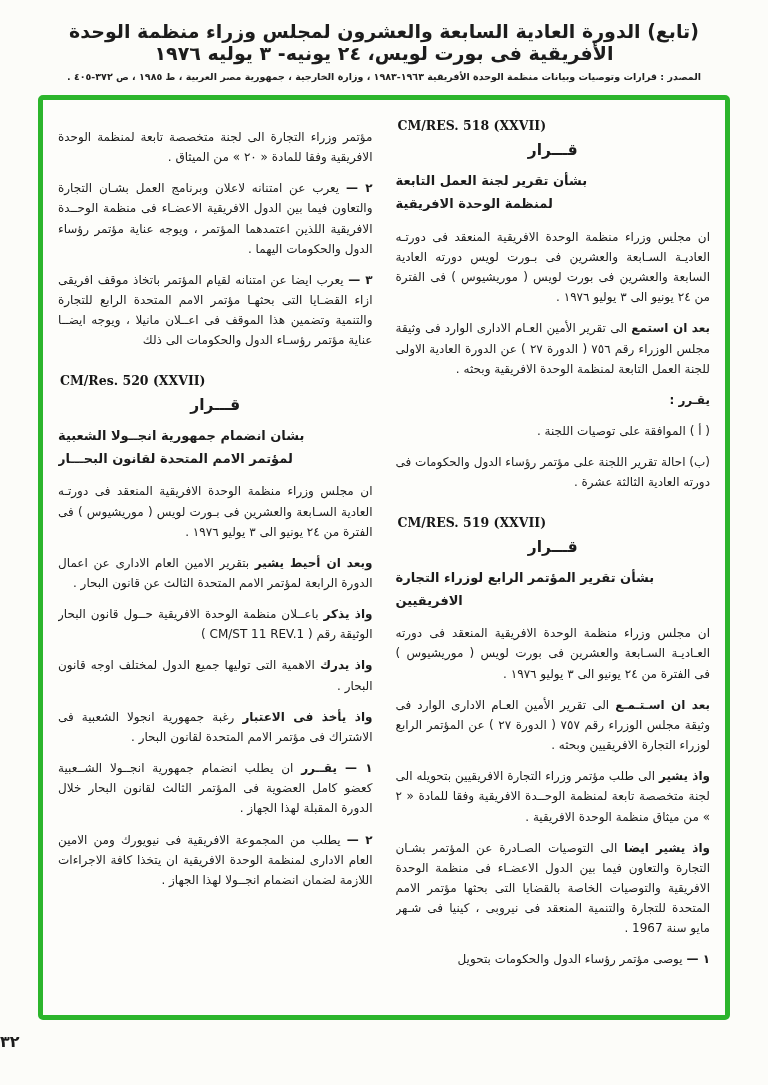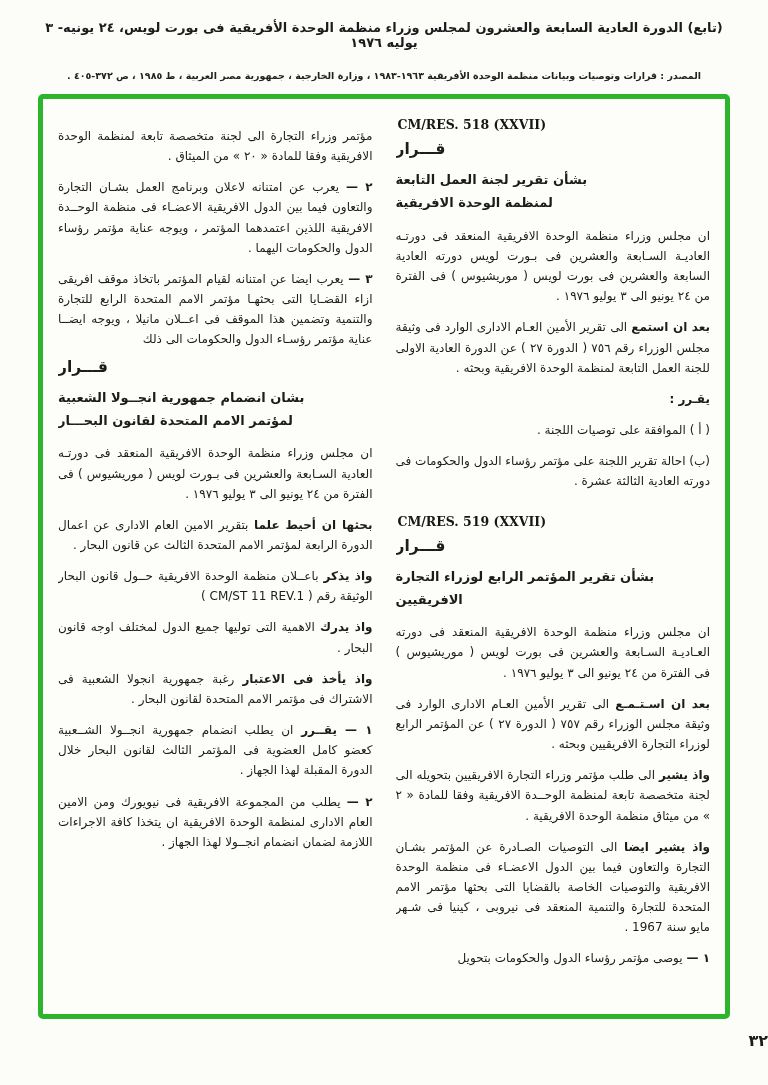--- a/index.html
+++ b/index.html
@@ -7,22 +7,22 @@
   body {
     background: #fcfcf9;
     color: #1c1c1c;
     font-family: "DejaVu Sans", sans-serif;
     overflow: hidden;
   }
   .page { width: 768px; height: 1085px; position: relative; }
 
   
   .doc-header { padding: 20px 28px 0 28px; text-align: center; }
-  .header-line1 { font-size: 13px; font-weight: 700; letter-spacing: 0; }
-  .header-line2 { font-size: 9.5px; font-weight: 700; margin-top: 20px; color: #222; }
+  .header-line1 { font-size: 19px; font-weight: 700; letter-spacing: 0; }
+  .header-line2 { font-size: 9.5px; font-weight: 700; margin-top: 7px; color: #222; }
 
   
   .border-box {
     width: 692px;
     height: 925px;
     margin: 13px auto 0;
     border: 5px solid var(--border-color, #2cb52c);
     border-radius: 5px;
     padding: 16px 15px 8px;
     overflow: hidden;
@@ -37,40 +37,40 @@
     font-weight: 700;
     font-size: 12.5px;
     color: #161616;
     text-align: left;
     margin: 22px 2px 8px;
   }
   .column .code:first-child { margin-top: 2px; }
   .heading {
     font-size: 15.5px;
     font-weight: 700;
-    text-align: left;
+    text-align: center;
     margin: 8px 0 10px;
     letter-spacing: 1px;
   }
   .subheading {
     font-size: 13px;
     font-weight: 700;
     text-align: left;
     line-height: 1.8;
   }
   .para {
     font-size: 12px;
     line-height: 1.68;
     text-align: justify;
     margin-top: 11px;
   }
   .para b { font-weight: 700; }
 
   
-  .doc-footer { text-align: right; margin-top: 12px; }
+  .doc-footer { text-align: left; margin-top: 12px; }
   .page-number { font-weight: 700; font-size: 16px; }
 </style>
 </head>
 <body>
 
 <div class="page">
 
   <header class="doc-header" dir="rtl">
     <div class="header-line1">(تابع) الدورة العادية السابعة والعشرون لمجلس وزراء منظمة الوحدة الأفريقية فى بورت لويس، ٢٤ يونيه- ٣ يوليه ١٩٧٦</div>
     <div class="header-line2">المصدر : قرارات وتوصيات وبيانات منظمة الوحدة الأفريقية ١٩٦٣-١٩٨٣ ، وزارة الخارجية ، جمهورية مصر العربية ، ط ١٩٨٥ ، ص ٣٧٢-٤٠٥ .</div>
@@ -94,25 +94,26 @@
           <p class="para"><span>ان مجلس وزراء منظمة الوحدة الافريقية المنعقد فى دورته العـاديـة السـابعة والعشرين فى بورت لويس ( موريشيوس ) فى الفترة من ٢٤ يونيو الى ٣ يوليو ١٩٧٦ .</span></p>
           <p class="para"><b>بعد ان اسـتـمـع</b><span> الى تقرير الأمين العـام الادارى الوارد فى وثيقة مجلس الوزراء رقم ٧٥٧ ( الدورة ٢٧ ) عن المؤتمر الرابع لوزراء التجارة الافريقيين وبحثه .</span></p>
           <p class="para"><b>واذ يشير</b><span> الى طلب مؤتمر وزراء التجارة الافريقيين بتحويله الى لجنة متخصصة تابعة لمنظمة الوحــدة الافريقية وفقا للمادة « ٢ » من ميثاق منظمة الوحدة الافريقية .</span></p>
           <p class="para"><b>واذ يشير ايضا</b><span> الى التوصيات الصـادرة عن المؤتمر بشـان التجارة والتعاون فيما بين الدول الاعضـاء فى منظمة الوحدة الافريقية والتوصيات الخاصة بالقضايا التى بحثها مؤتمر الامم المتحدة للتجارة والتنمية المنعقد فى نيروبى ، كينيا فى شـهر مايو سنة 1967 .</span></p>
           <p class="para"><b>١ —</b><span> يوصى مؤتمر رؤساء الدول والحكومات بتحويل</span></p>
         </section>
       <section class="column" id="col-left">
           <p class="para"><span>مؤتمر وزراء التجارة الى لجنة متخصصة تابعة لمنظمة الوحدة الافريقية وفقا للمادة « ٢٠ » من الميثاق .</span></p>
           <p class="para"><b>٢ —</b><span> يعرب عن امتنانه لاعلان وبرنامج العمل بشـان التجارة والتعاون فيما بين الدول الافريقية الاعضـاء فى منظمة الوحــدة الافريقية اللذين اعتمدهما المؤتمر ، ويوجه عناية مؤتمر رؤساء الدول والحكومات اليهما .</span></p>
           <p class="para"><b>٣ —</b><span> يعرب ايضا عن امتنانه لقيام المؤتمر باتخاذ موقف افريقى ازاء القضـايا التى بحثهـا مؤتمر الامم المتحدة الرابع للتجارة والتنمية وتضمين هذا الموقف فى اعــلان مانيلا ، ويوجه ايضــا عناية مؤتمر رؤسـاء الدول والحكومات الى ذلك</span></p>
+          <div class="code" dir="ltr">CM/Res. 520 (XXVII)</div>
           <div class="heading">قـــرار</div>
           <div class="subheading">بشان انضمام جمهورية انجــولا الشعبية</div>
           <div class="subheading">لمؤتمر الامم المتحدة لقانون البحـــار</div>
           <p class="para"><span>ان مجلس وزراء منظمة الوحدة الافريقية المنعقد فى دورتـه العادية السـابعة والعشرين فى بـورت لويس ( موريشيوس ) فى الفترة من ٢٤ يونيو الى ٣ يوليو ١٩٧٦ .</span></p>
-          <p class="para"><b>بحثها ان أحيط علما</b><span> بتقرير الامين العام الادارى عن اعمال الدورة الرابعة لمؤتمر الامم المتحدة الثالث عن قانون البحار .</span></p>
+          <p class="para"><b>وبعد ان أحيط يشير</b><span> بتقرير الامين العام الادارى عن اعمال الدورة الرابعة لمؤتمر الامم المتحدة الثالث عن قانون البحار .</span></p>
           <p class="para"><b>واذ يذكر</b><span> باعــلان منظمة الوحدة الافريقية حــول قانون البحار الوثيقة رقم ( CM/ST 11 REV.1 )</span></p>
           <p class="para"><b>واذ يدرك</b><span> الاهمية التى توليها جميع الدول لمختلف اوجه قانون البحار .</span></p>
           <p class="para"><b>واذ يأخذ فى الاعتبار</b><span> رغبة جمهورية انجولا الشعبية فى الاشتراك فى مؤتمر الامم المتحدة لقانون البحار .</span></p>
           <p class="para"><b>١ — يقــرر</b><span> ان يطلب انضمام جمهورية انجــولا الشــعبية كعضو كامل العضوية فى المؤتمر الثالث لقانون البحار خلال الدورة المقبلة لهذا الجهاز .</span></p>
           <p class="para"><b>٢ —</b><span> يطلب من المجموعة الافريقية فى نيويورك ومن الامين العام الادارى لمنظمة الوحدة الافريقية ان يتخذا كافة الاجراءات اللازمة لضمان انضمام انجــولا لهذا الجهاز .</span></p>
         </section>
     </div>
   </main>
 
   <footer class="doc-footer">

